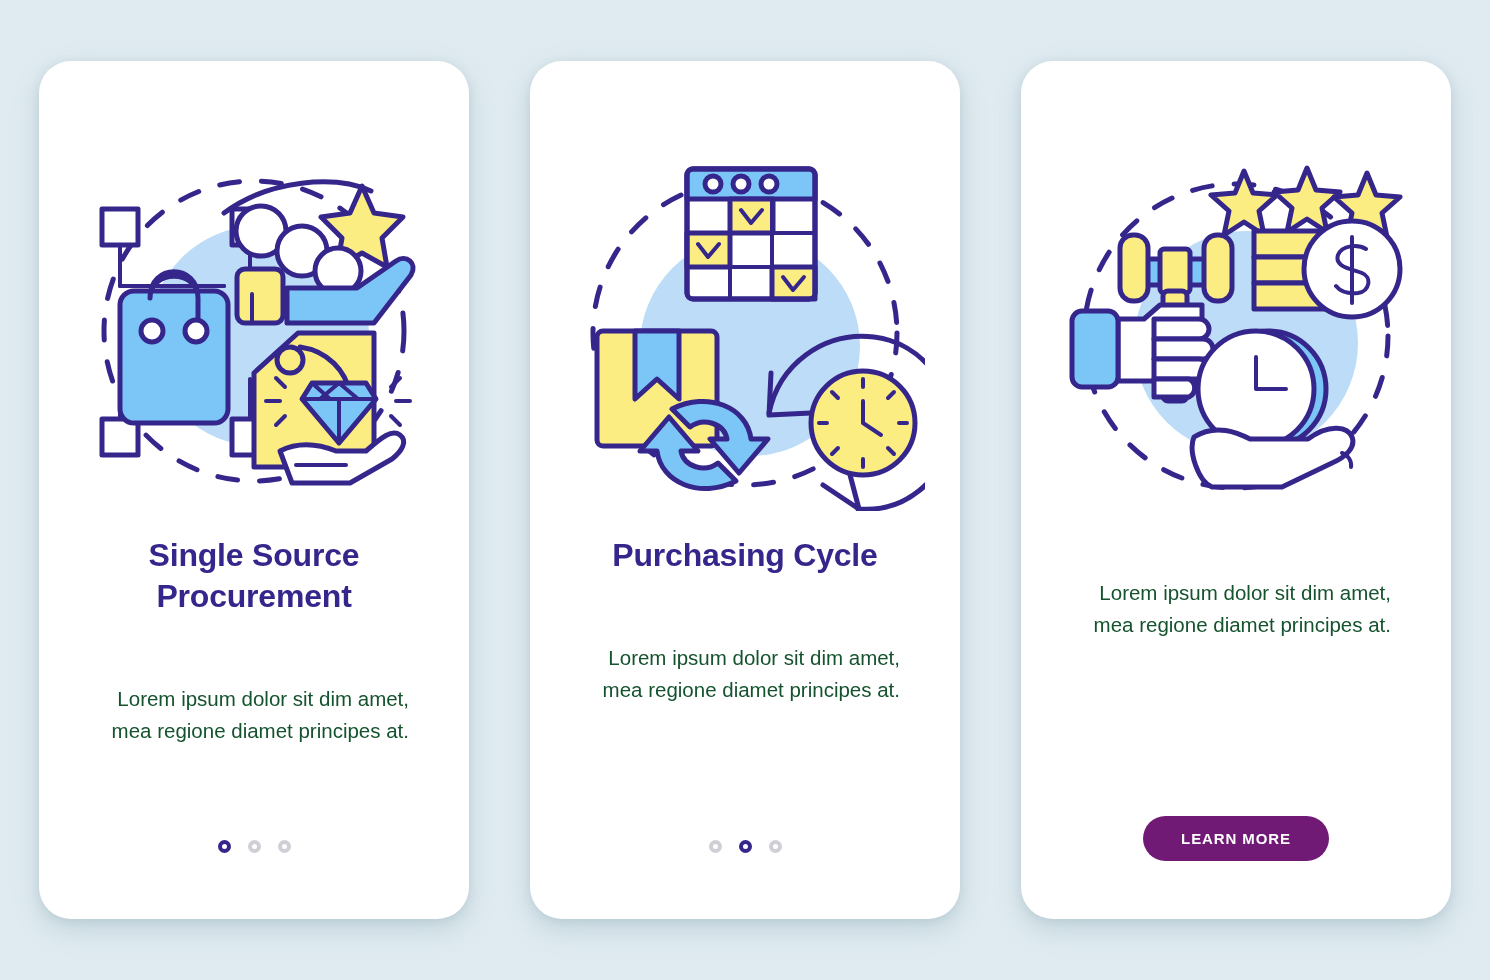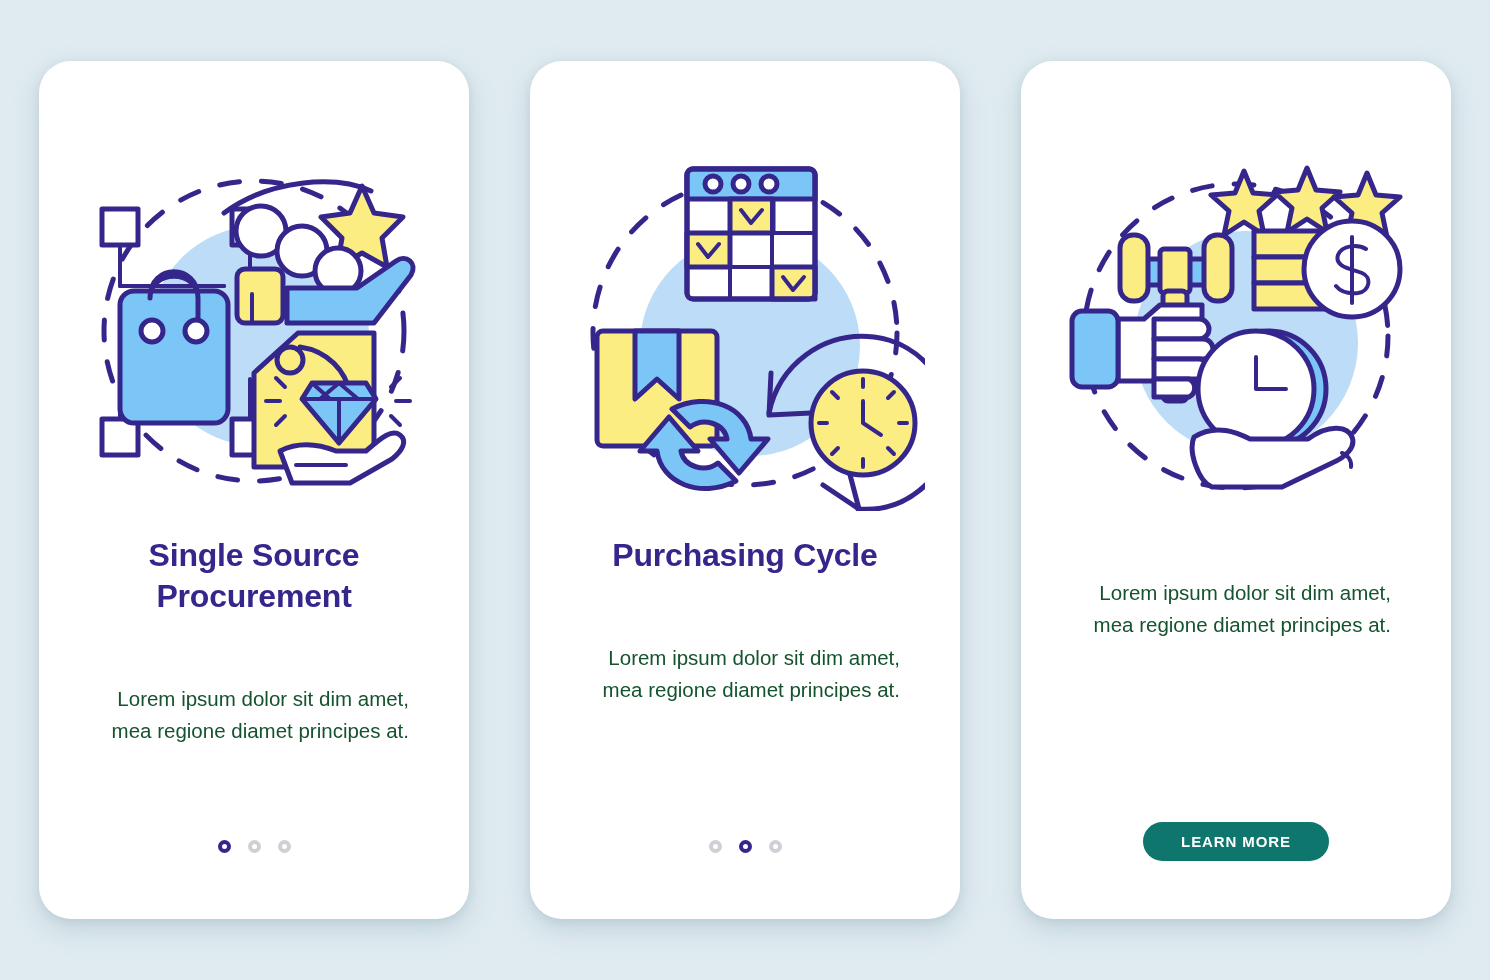--- a/index.html
+++ b/index.html
@@ -78,26 +78,26 @@
     height: 13px;
     border-radius: 50%;
     border: 4px solid #cfcfd6;
     box-sizing: border-box;
     background: transparent;
   }
   .dot.active { border-color: #35268c; }
 
   .cta {
     margin-bottom: 58px;
-    background: #0f766e;
+    background: #701a75;
     color: #ffffff;
     border: none;
     border-radius: 26px;
     width: 186px;
-    height: 39px;
+    height: 45px;
     font-family: "Liberation Sans", sans-serif;
     font-size: 15px;
     font-weight: bold;
     letter-spacing: 0.9px;
     cursor: pointer;
   }
 
   
   .ln { fill: none; stroke: #35268c; stroke-width: 5; stroke-linecap: round; stroke-linejoin: round; }
   .ln-t { fill: none; stroke: #35268c; stroke-width: 4; stroke-linecap: round; stroke-linejoin: round; }

